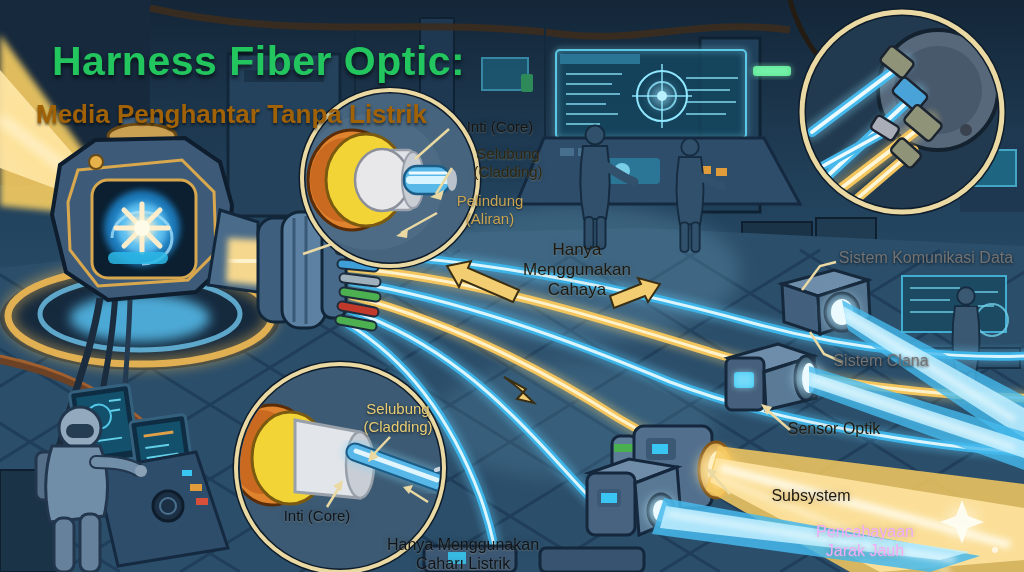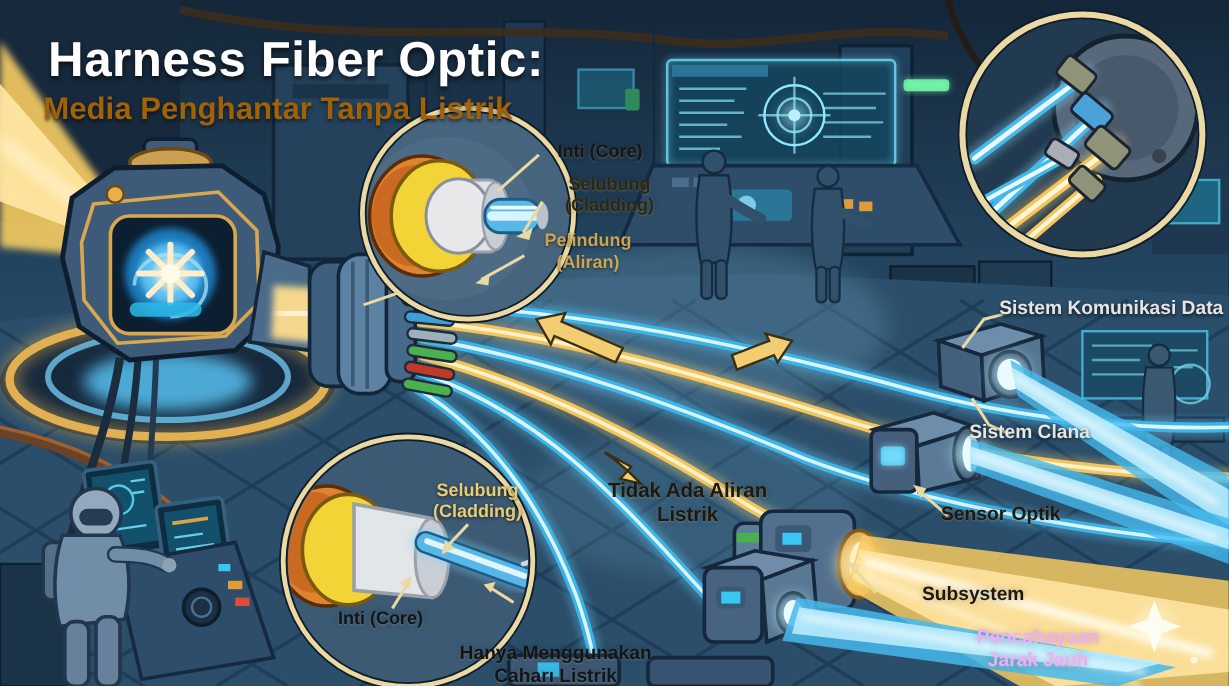--- a/index.html
+++ b/index.html
@@ -1,26 +1,26 @@
 <!DOCTYPE html>
 <html><head>
 <meta charset="utf-8">
 <style>
   html,body{margin:0;padding:0;background:#0d1b28;}
   .stage{position:relative;width:1024px;height:572px;overflow:hidden;
          font-family:"Liberation Sans",sans-serif;}
   .stage svg.scene{position:absolute;inset:0;}
   .ttl{position:absolute;left:36px;top:24px;z-index:5;}
-  .ttl h1{margin:4px;font-size:41px;line-height:1.05;font-weight:bold;color:#ffffff;
+  .ttl h1{margin:16px;font-size:41px;line-height:1.05;font-weight:bold;color:#22c55e;
           letter-spacing:.5px;text-shadow:0 3px 4px rgba(0,0,0,.65);}
   .ttl h2{margin:4px 0 0 0;font-size:26px;font-weight:bold;color:#a16207;
           text-shadow:0 2px 3px rgba(0,0,0,.6);}
-  .lbl{position:absolute;z-index:4;font-weight:bold;text-align:center;line-height:1.18;}
+  .lbl{position:absolute;z-index:4;font-weight:normal;text-align:center;line-height:1.18;}
   .ld{color:#1d1910;text-shadow:0 1px 2px rgba(255,235,180,.25),0 0 6px rgba(0,0,0,.25);}
-  .lg{color:#e5e5e5;text-shadow:0 1px 3px rgba(0,0,0,.7);}
+  .lg{color:#737373;text-shadow:0 1px 3px rgba(0,0,0,.7);}
   .nw{white-space:nowrap;}
   .f15{font-size:15px;} .f16{font-size:16px;} .f17{font-size:17px;}
 </style>
 </head>
 <body>
 
 <div class="stage">
 
 <svg class="scene" width="1024" height="572" viewBox="0 0 1024 572" aria-hidden="true">
 <defs>
@@ -444,23 +444,23 @@
 </svg>
 
 <div class="ttl">
   <h1>Harness Fiber Optic:</h1>
   <h2>Media Penghantar Tanpa Listrik</h2>
 </div>
 
 <div class="lbl ld f15 nw" style="left:450px;top:118px;width:100px;color:#141414;">Inti (Core)</div>
 <div class="lbl ld f15" style="left:452px;top:145px;width:112px;color:#2e2710;">Selubung (Cladding)</div>
 <div class="lbl f15" style="left:434px;top:192px;width:112px;color:#c9a452;text-shadow:0 1px 2px rgba(0,0,0,.55);">Pelindung (Aliran)</div>
-<div class="lbl ld f17" style="left:495px;top:399px;width:156px;">Tidak Ada Aliran Listrik</div>
+<div class="lbl ld f17" style="left:511px;top:240px;width:132px;">Hanya Menggunakan Cahaya</div>
 <div class="lbl lg f16 nw" style="left:830px;top:249px;width:192px;">Sistem Komunikasi Data</div>
-<div class="lbl lg f16 nw" style="left:798px;top:352px;width:120px;">Sistem Clana</div>
+<div class="lbl lg f16 nw" style="left:821px;top:352px;width:120px;">Sistem Clana</div>
 <div class="lbl ld f16 nw" style="left:779px;top:420px;width:110px;">Sensor Optik</div>
 <div class="lbl ld f16 nw" style="left:757px;top:487px;width:108px;">Subsystem</div>
 <div class="lbl lg f15" style="left:342px;top:400px;width:112px;color:#e8cc74;">Selubung (Cladding)</div>
 <div class="lbl ld f15 nw" style="left:267px;top:507px;width:100px;color:#0e141c;">Inti (Core)</div>
 <div class="lbl ld f16" style="left:373px;top:536px;width:180px;color:#10151c;">Hanya Menggunakan Caharı Listrik</div>
 <div class="lbl ld f16" style="left:797px;top:523px;width:136px;color:#f0abfc;">Pencahayaan Jarak Jauh</div>
 
 </div>
 
 </body></html>

